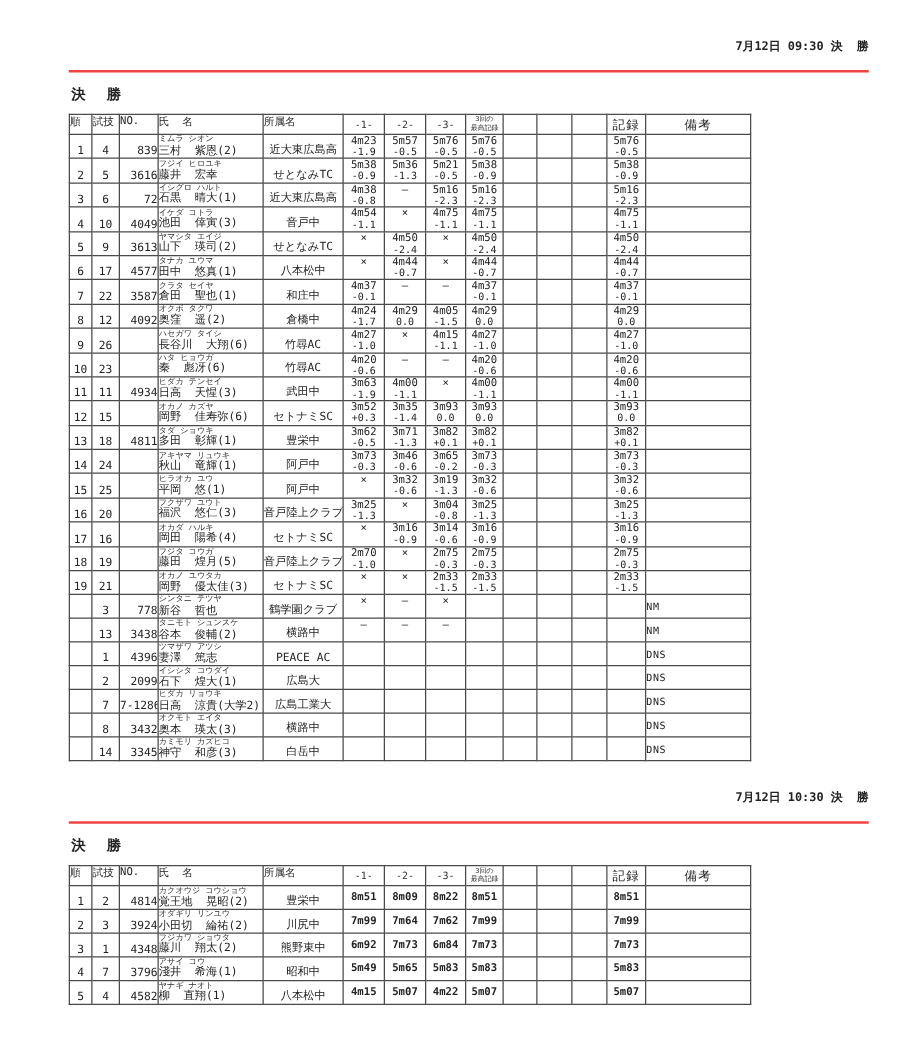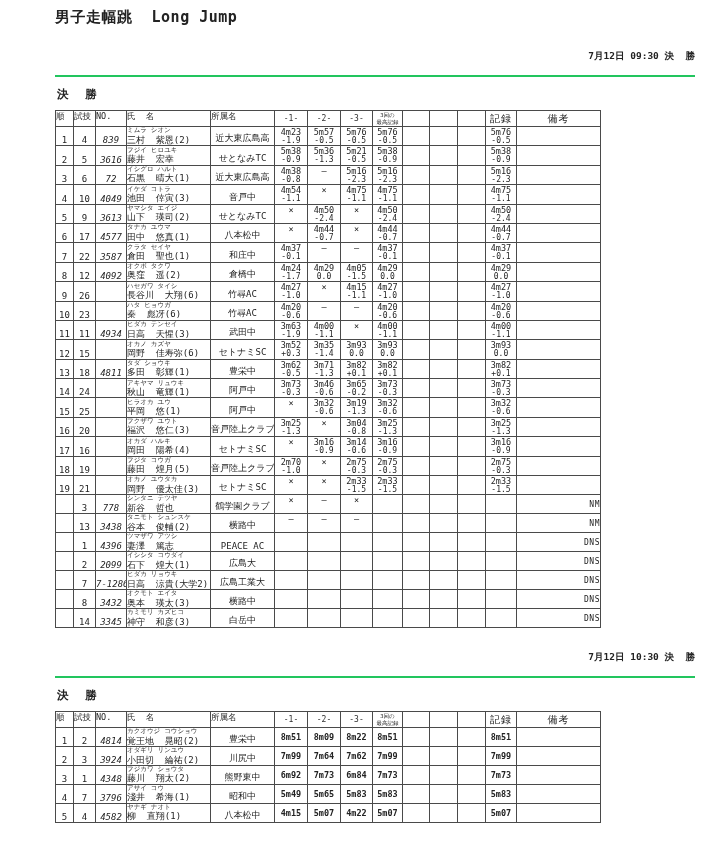--- a/index.html
+++ b/index.html
@@ -4,53 +4,52 @@
 <style>
   html,body{margin:0;padding:0;}
   body{
     width:724px;height:850px;overflow:hidden;background:#ffffff;color:#232323;
     font-family:"DejaVu Sans Mono","DejaVu Sans",monospace;
     -webkit-font-smoothing:antialiased;
   }
   .sheet{padding:8px 0 0 55px;}
   .event{margin:0;}
   .event-title{font-size:15px;font-weight:bold;margin:0;white-space:pre;letter-spacing:.5px;}
-  .schedule-bar{width:640px;border-bottom:2px solid #22c55e;text-align:right;
+  .schedule-bar{width:640px;border-bottom:2px solid #ef4444;text-align:right;
     font-size:9.5px;font-weight:bold;padding-bottom:1px;margin-top:12px;white-space:pre;}
   .round{font-size:11.5px;font-weight:bold;margin:10px 0 8px 2px;white-space:pre;letter-spacing:1px;}
   table.results{border-collapse:collapse;table-layout:fixed;width:545px;border:1.5px solid #3c3c3c;}
   .results th,.results td{border:1px solid #4a4a4a;padding:0;overflow:hidden;font-weight:normal;}
   .results thead tr{height:16px;}
   .results tbody tr{height:19px;}
   .results.compact tbody tr{height:18px;}
   .h-left{text-align:left;vertical-align:top;font-size:8.5px;padding:1px 2px;white-space:pre;}
   .h-mark{text-align:center;vertical-align:middle;font-size:8px;color:#2e2e2e;}
   .h-best{text-align:center;vertical-align:middle;font-size:5.5px;line-height:1.2;}
   .h-rec{text-align:center;vertical-align:middle;font-size:10px;letter-spacing:1px;font-family:Liberation Mono, monospace;}
   .c-rank,.c-att{text-align:center;vertical-align:bottom;font-size:9px;padding:1px 1px;}
-  .c-no{text-align:center;vertical-align:bottom;font-size:9px;padding:1px 2px;white-space:pre;font-style:italic;}
+  .c-no{text-align:right;vertical-align:bottom;font-size:9px;padding:1px 2px;white-space:pre;}
   .c-name{vertical-align:bottom;padding:0 2px;}
   .kana{font-size:6.5px;line-height:1.1;white-space:pre;color:#2c2c2c;}
   .kanji{font-size:9px;line-height:1.2;white-space:pre;}
   .c-team{vertical-align:bottom;font-size:9px;padding:1px 2px;white-space:pre;text-align:center;}
   .c-mark{text-align:center;vertical-align:top;font-size:8.5px;}
   .c-mark .mv{line-height:1.2;height:10px;}
   .c-mark .wv{line-height:1.05;font-size:8px;}
   .c-mid{vertical-align:middle;}
   .c-mid .mv{height:auto;font-weight:bold;}
-  .c-note{text-align:right;vertical-align:middle;font-size:8px;letter-spacing:.5px;}
+  .c-note{text-align:left;vertical-align:middle;font-size:8px;letter-spacing:.5px;}
   .c-empty{}
 </style>
 </head>
 <body>
 
 <div class="sheet">
 
   <section class="event">
-    <h1 class="event-title">男子走幅跳  Long Jump</h1>
     <div class="schedule-bar">
       <span>7月12日 09:30 決  勝</span>
     </div>
     <div class="round">決  勝</div>
     <table class="results">
       <colgroup>
         <col style="width:18px">
           <col style="width:22px">
           <col style="width:31px">
           <col style="width:84px">

